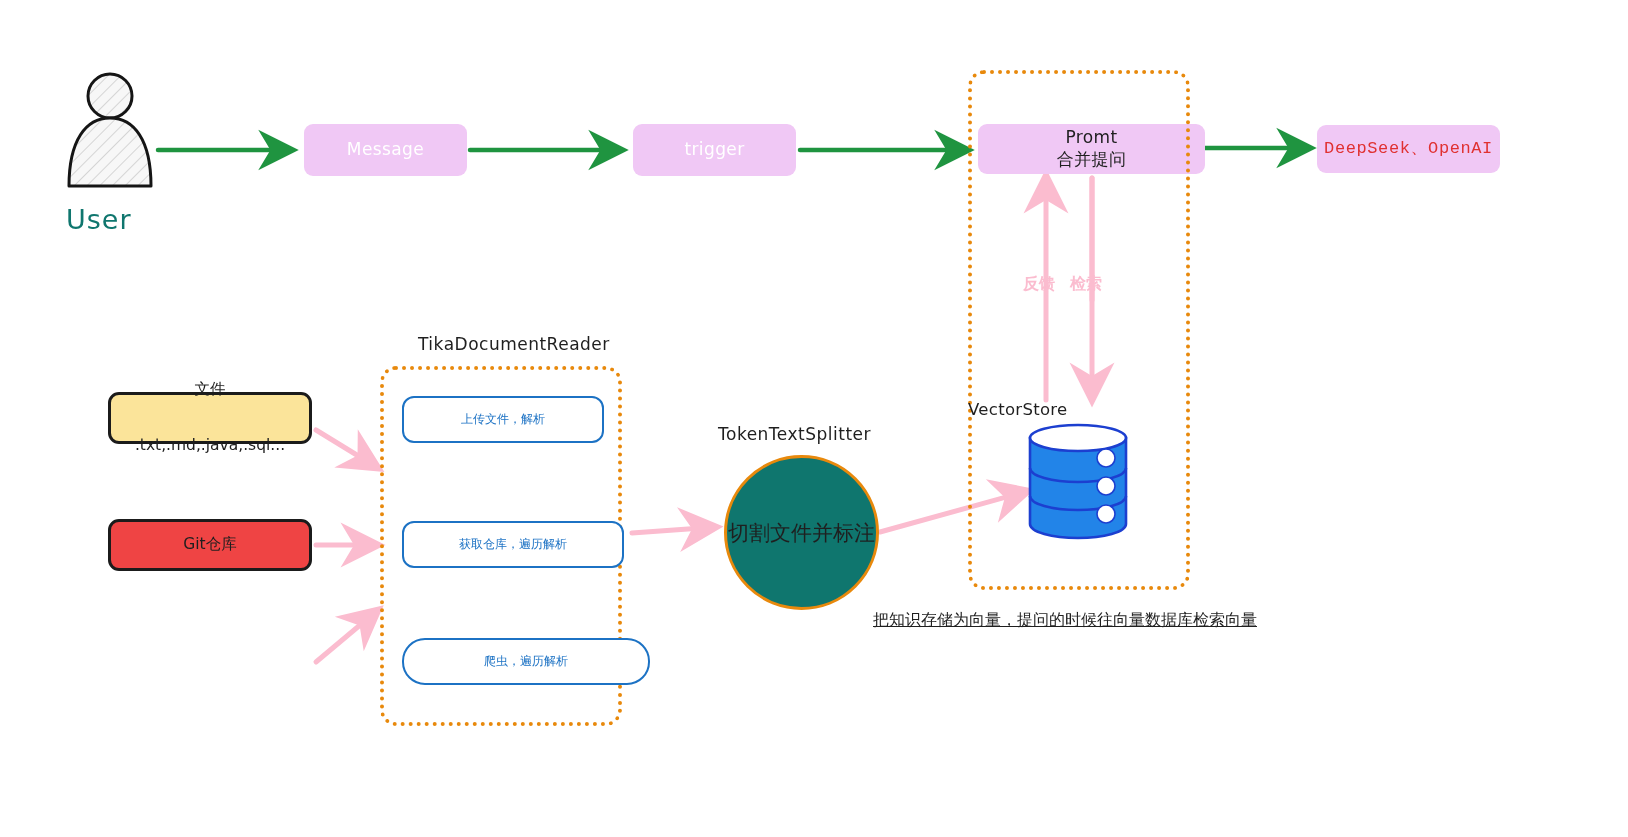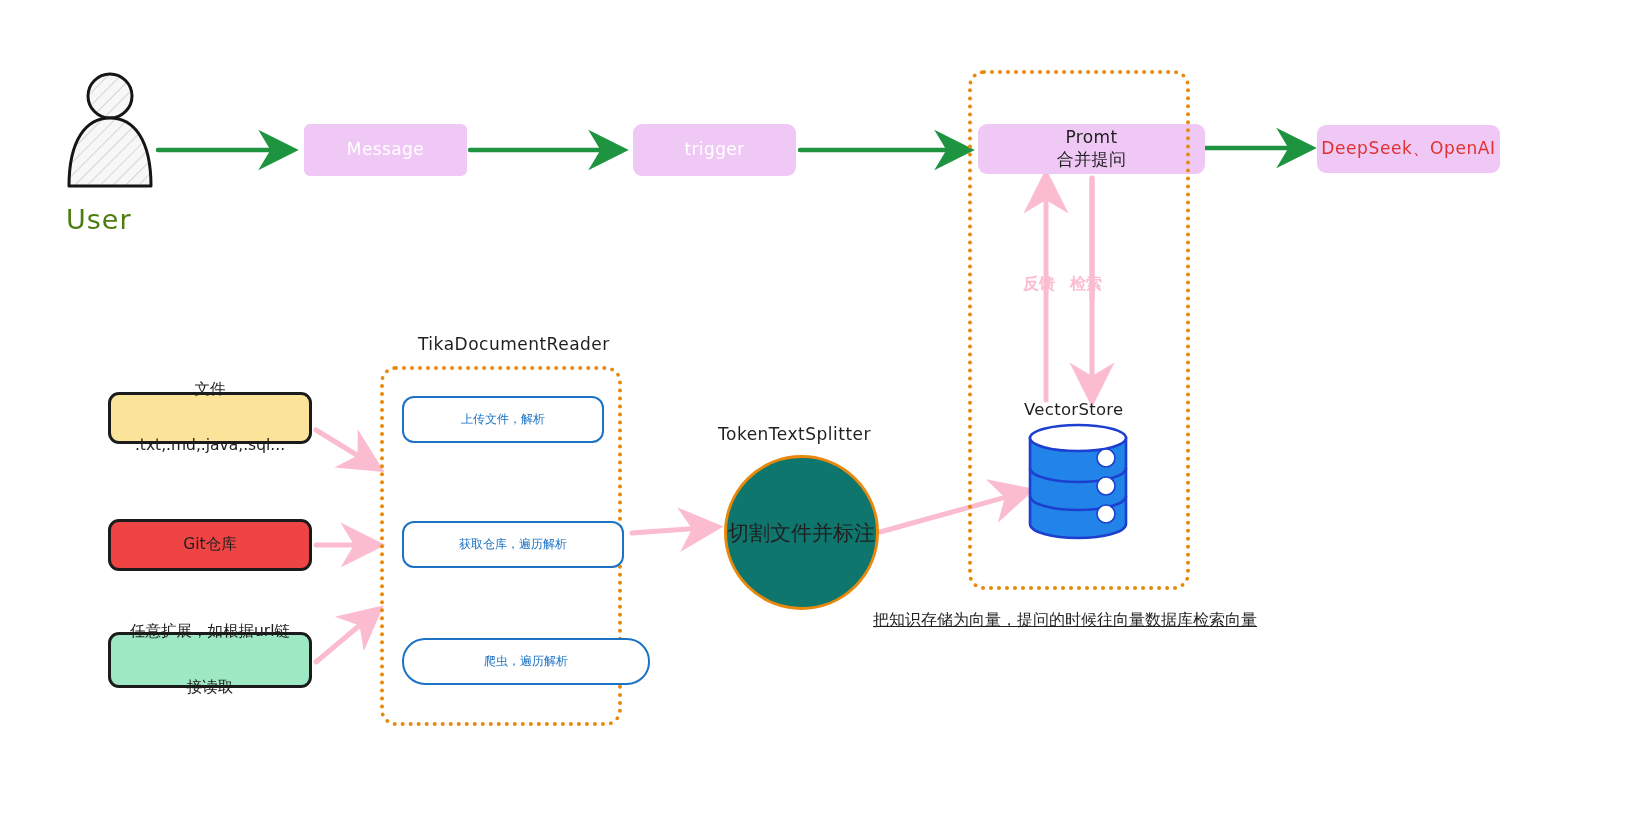--- a/index.html
+++ b/index.html
@@ -98,21 +98,21 @@
 
   
   .caption {
     position: absolute;
     color: #1f1f1f;
     font-size: 16px;
     white-space: nowrap;
   }
   .user-label {
     position: absolute;
-    color: #4d7c0f;
+    color: #0f766e;
     font-size: 27px;
     letter-spacing: 1px;
     white-space: nowrap;
   }
   .flow-label {
     position: absolute;
     color: #fbbccf;
     font-size: 16px;
     font-weight: bold;
     white-space: nowrap;
@@ -172,37 +172,37 @@
           <rect width="9" height="9" fill="#f7f7f7"></rect>
           <line x1="0" y1="0" x2="0" y2="9" stroke="#b9b9b9" stroke-width="1.1"></line>
         </pattern>
       </defs>
       <circle cx="48" cy="26" r="22" fill="url(#hatch)" stroke="#151515" stroke-width="3"></circle>
       <path d="M7,116 C7,70 24,48 48,48 C72,48 89,70 89,116 Z" fill="url(#hatch)" stroke="#151515" stroke-width="3" stroke-linejoin="round"></path>
     </svg>
   </div>
   <div class="user-label" style="left:66px; top:204px;">User</div>
 
-  <div class="node pill" style="left:304px; top:124px; width:163px; height:52px;border-radius:6px;">Message</div>
+  <div class="node pill" style="left:304px; top:124px; width:163px; height:52px;">Message</div>
 
   <div class="node pill" style="left:633px; top:124px; width:163px; height:52px;">trigger</div>
 
   <div class="node pill dark-text" style="left:978px; top:124px; width:227px; height:50px; flex-direction:column; justify-content:center;">
     <span>Promt</span>
     <span>合并提问</span>
   </div>
 
-  <div class="node pill red-text" style="left:1317px; top:125px; width:183px; height:48px;">DeepSeek、OpenAI</div>
+  <div class="node pill red-text" style="left:1317px; top:125px; width:183px; height:48px;font-family:Liberation Mono, monospace;">DeepSeek、OpenAI</div>
 
   <div class="group-dotted" style="left:968px; top:70px; width:222px; height:520px;"></div>
 
   <div class="flow-label" style="left:1023px; top:274px;">反馈</div>
   <div class="flow-label" style="left:1070px; top:274px;">检索</div>
 
-  <div class="store-label" style="left:1024px; top:400px;">VectorStore</div>
+  <div class="store-label" style="left:968px; top:400px;">VectorStore</div>
   <div class="dbicon" style="left:1022px; top:420px;">
     <svg width="114" height="122" viewBox="0 0 114 122" xmlns="http://www.w3.org/2000/svg">
       <g stroke="#1c3fd0" stroke-width="2.6" fill="#2284e8">
         <path d="M8,18 L8,104 C8,112 30,118 56,118 C82,118 104,112 104,104 L104,18 Z"></path>
         <ellipse cx="56" cy="18" rx="48" ry="13" fill="#ffffff"></ellipse>
         <path d="M8,48 C8,56 30,62 56,62 C82,62 104,56 104,48" fill="none"></path>
         <path d="M8,76 C8,84 30,90 56,90 C82,90 104,84 104,76" fill="none"></path>
       </g>
       <g fill="#ffffff" stroke="#1c3fd0" stroke-width="1.6">
         <circle cx="84" cy="38" r="9"></circle>
@@ -214,24 +214,20 @@
 
   <div class="caption" style="left:873px; top:610px;text-decoration:underline;">把知识存储为向量，提问的时候往向量数据库检索向量</div>
 
   <div class="node card yellow" style="left:108px; top:392px; width:204px; height:52px; flex-direction:column;">
     <span>文件</span>
     <span>.txt,.md,.java,.sql...</span>
   </div>
 
   <div class="node card pink" style="left:108px; top:519px; width:204px; height:52px;">Git仓库</div>
 
-  <div class="node card green" style="left:108px; top:632px; width:204px; height:56px; flex-direction:column;">
-    <span>任意扩展，如根据url链</span>
-    <span>接读取</span>
-  </div>
 
   <div class="group-title" style="left:418px; top:334px;">TikaDocumentReader</div>
   <div class="group-dotted" style="left:380px; top:366px; width:242px; height:360px;"></div>
 
   <div class="node bluebox" style="left:402px; top:396px; width:202px; height:47px;">上传文件，解析</div>
   <div class="node bluebox" style="left:402px; top:521px; width:222px; height:47px;">获取仓库，遍历解析</div>
   <div class="node bluebox" style="left:402px; top:638px; width:248px; height:47px;border-radius:23px;">爬虫，遍历解析</div>
 
   <div class="group-title" style="left:718px; top:424px;">TokenTextSplitter</div>
   <div class="circle-node" style="left:724px; top:455px; width:155px; height:155px;">切割文件并标注</div>

